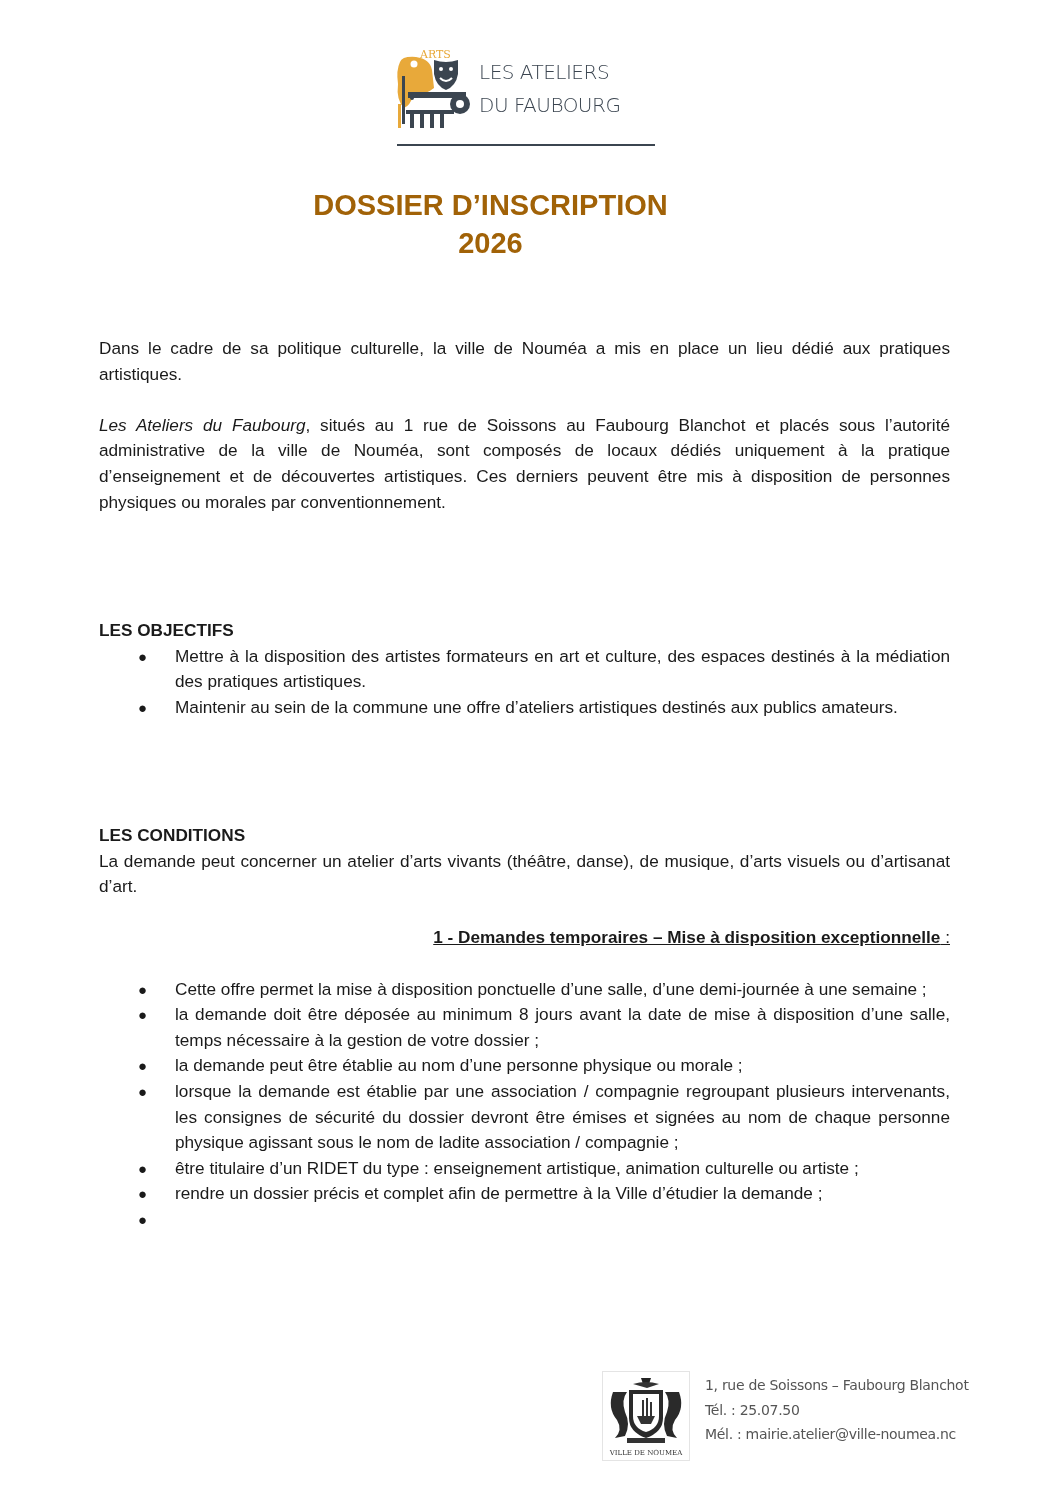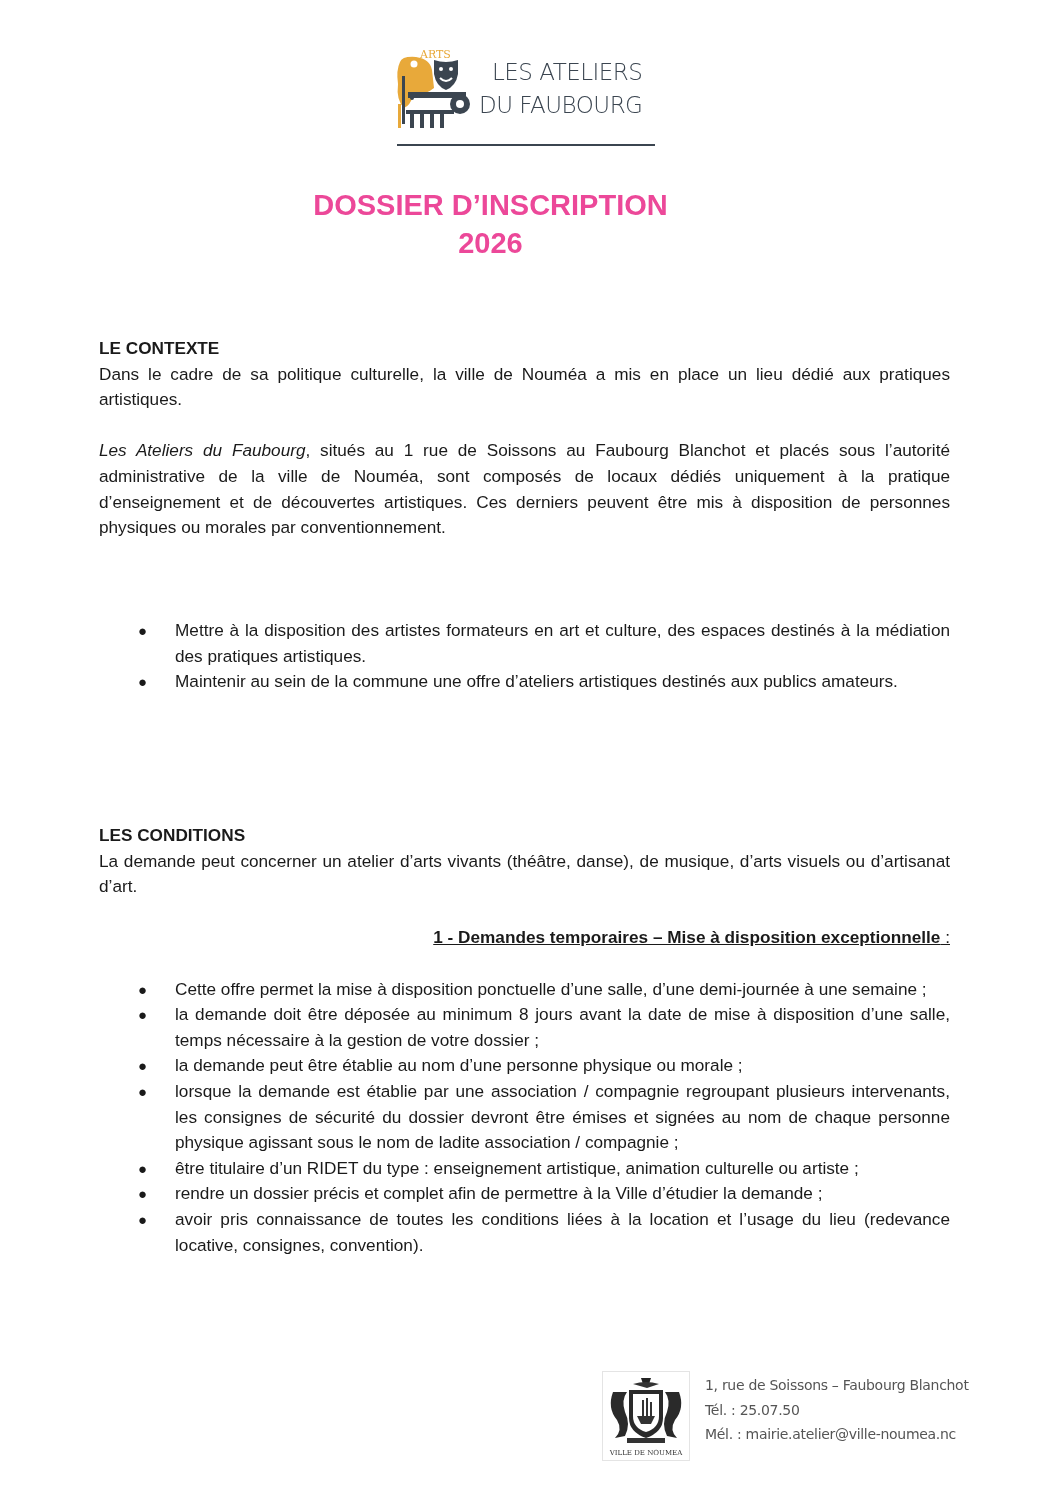--- a/index.html
+++ b/index.html
@@ -2,25 +2,25 @@
 <html><head>
   <meta charset="utf-8">
   <style>
     html, body { margin: 0; padding: 0; background: #ffffff; }
     body { width: 1051px; height: 1487px; position: relative; overflow: hidden;
       font-family: "Liberation Sans", sans-serif; color: #1a1a1a; }
 
     .logo { position: absolute; left: 394px; top: 48px; width: 264px; height: 100px; }
     .logo-mark { position: absolute; left: 0; top: 0; width: 80px; height: 82px; }
     .logo-text { position: absolute; left: 85px; top: 8px; font-family: "DejaVu Sans", sans-serif;
-      font-size: 23px; line-height: 33px; color: #3b4550; letter-spacing: -0.5px; font-weight: 300; text-align: right; }
+      font-size: 20px; line-height: 33px; color: #3b4550; letter-spacing: -0.5px; font-weight: 300; }
     .logo-line { position: absolute; left: 3px; top: 96px; width: 258px; height: 2px; background: #3b4550; }
 
     .title { position: absolute; left: 0; width: 981px; text-align: center; top: 186px;
-      font-weight: bold; font-size: 29px; line-height: 38px; color: #ec4899; }
+      font-weight: bold; font-size: 29px; line-height: 38px; color: #a16207; }
 
     .content { position: absolute; left: 99px; width: 851px; font-size: 17.2px; line-height: 25.6px; }
     .heading { font-weight: bold; }
     .justify { text-align: justify; }
     .para { margin: 0; }
     ul.bullets { list-style: none; margin: 0; padding: 0; }
     ul.bullets li { position: relative; padding-left: 76px; text-align: justify; }
     ul.bullets li .dot { position: absolute; left: 39px; top: 0; font-size: 15px; }
     .subhead { font-weight: bold; text-decoration: underline; }
 
@@ -60,44 +60,44 @@
   </div>
   <div class="logo-line"></div>
 </div>
 
 <div class="title">
   <div>DOSSIER D’INSCRIPTION</div>
   <div>2026</div>
 </div>
 
 <div class="content" style="top:336px;">
-  <div class="heading">LE CONTEXTE</div>
   <p class="para justify">Dans le cadre de sa politique culturelle, la ville de Nouméa a mis en place un lieu dédié aux pratiques artistiques.</p>
   <p class="para justify" style="margin-top:25.6px;"><em>Les Ateliers du Faubourg</em><span>, situés au 1 rue de Soissons au Faubourg Blanchot et placés sous l’autorité administrative de la ville de Nouméa, sont composés de locaux dédiés uniquement à la pratique d’enseignement et de découvertes artistiques. Ces derniers peuvent être mis à disposition de personnes physiques ou morales par conventionnement.</span></p>
 </div>
 
 <div class="content" style="top:618px;">
+  <div class="heading">LES OBJECTIFS</div>
   <ul class="bullets">
     <li><span class="dot">●</span><span>Mettre à la disposition des artistes formateurs en art et culture, des espaces destinés à la médiation des pratiques artistiques.</span></li>
     <li><span class="dot">●</span><span>Maintenir au sein de la commune une offre d’ateliers artistiques destinés aux publics amateurs.</span></li>
   </ul>
 </div>
 
 <div class="content" style="top:823px;">
   <div class="heading">LES CONDITIONS</div>
   <p class="para justify">La demande peut concerner un atelier d’arts vivants (théâtre, danse), de musique, d’arts visuels ou d’artisanat d’art.</p>
   <p class="para" style="margin-top:25.6px;text-align:right;"><span class="subhead">1 - Demandes temporaires – Mise à disposition exceptionnelle</span><span style="text-decoration:underline;"> :</span></p>
   <ul class="bullets" style="margin-top:25.6px;">
     <li><span class="dot">●</span><span>Cette offre permet la mise à disposition ponctuelle d’une salle, d’une demi-journée à une semaine ;</span></li>
     <li><span class="dot">●</span><span>la demande doit être déposée au minimum 8 jours avant la date de mise à disposition d’une salle, temps nécessaire à la gestion de votre dossier ;</span></li>
     <li><span class="dot">●</span><span>la demande peut être établie au nom d’une personne physique ou morale ;</span></li>
     <li><span class="dot">●</span><span>lorsque la demande est établie par une association / compagnie regroupant plusieurs intervenants, les consignes de sécurité du dossier devront être émises et signées au nom de chaque personne physique agissant sous le nom de ladite association / compagnie ;</span></li>
     <li><span class="dot">●</span><span>être titulaire d’un RIDET du type : enseignement artistique, animation culturelle ou artiste ;</span></li>
     <li><span class="dot">●</span><span>rendre un dossier précis et complet afin de permettre à la Ville d’étudier la demande ;</span></li>
-    <li><span class="dot">●</span><span>avoir pris connaissance de toutes les conditions liées à la location et l’usage du lieu (redevance locative, consignes, convention).</span></li>
+    <li><span class="dot">●</span></li>
   </ul>
 </div>
 
 <div class="footer">
   <svg class="crest" viewBox="0 0 86 88">
     <path d="M38 6 L48 6 L46 12 L40 12 Z" fill="#222"></path>
     <path d="M30 12 Q43 8 56 12 L44 16 Z" fill="#333"></path>
     <path d="M26 18 L60 18 L60 46 Q60 60 43 66 Q26 60 26 46 Z" fill="#2a2a2a"></path>
     <path d="M30 22 L56 22 L56 44 Q56 56 43 60 Q30 56 30 44 Z" fill="#fff"></path>
     <path d="M34 44 L52 44 L48 52 L38 52 Z" fill="#333"></path>

